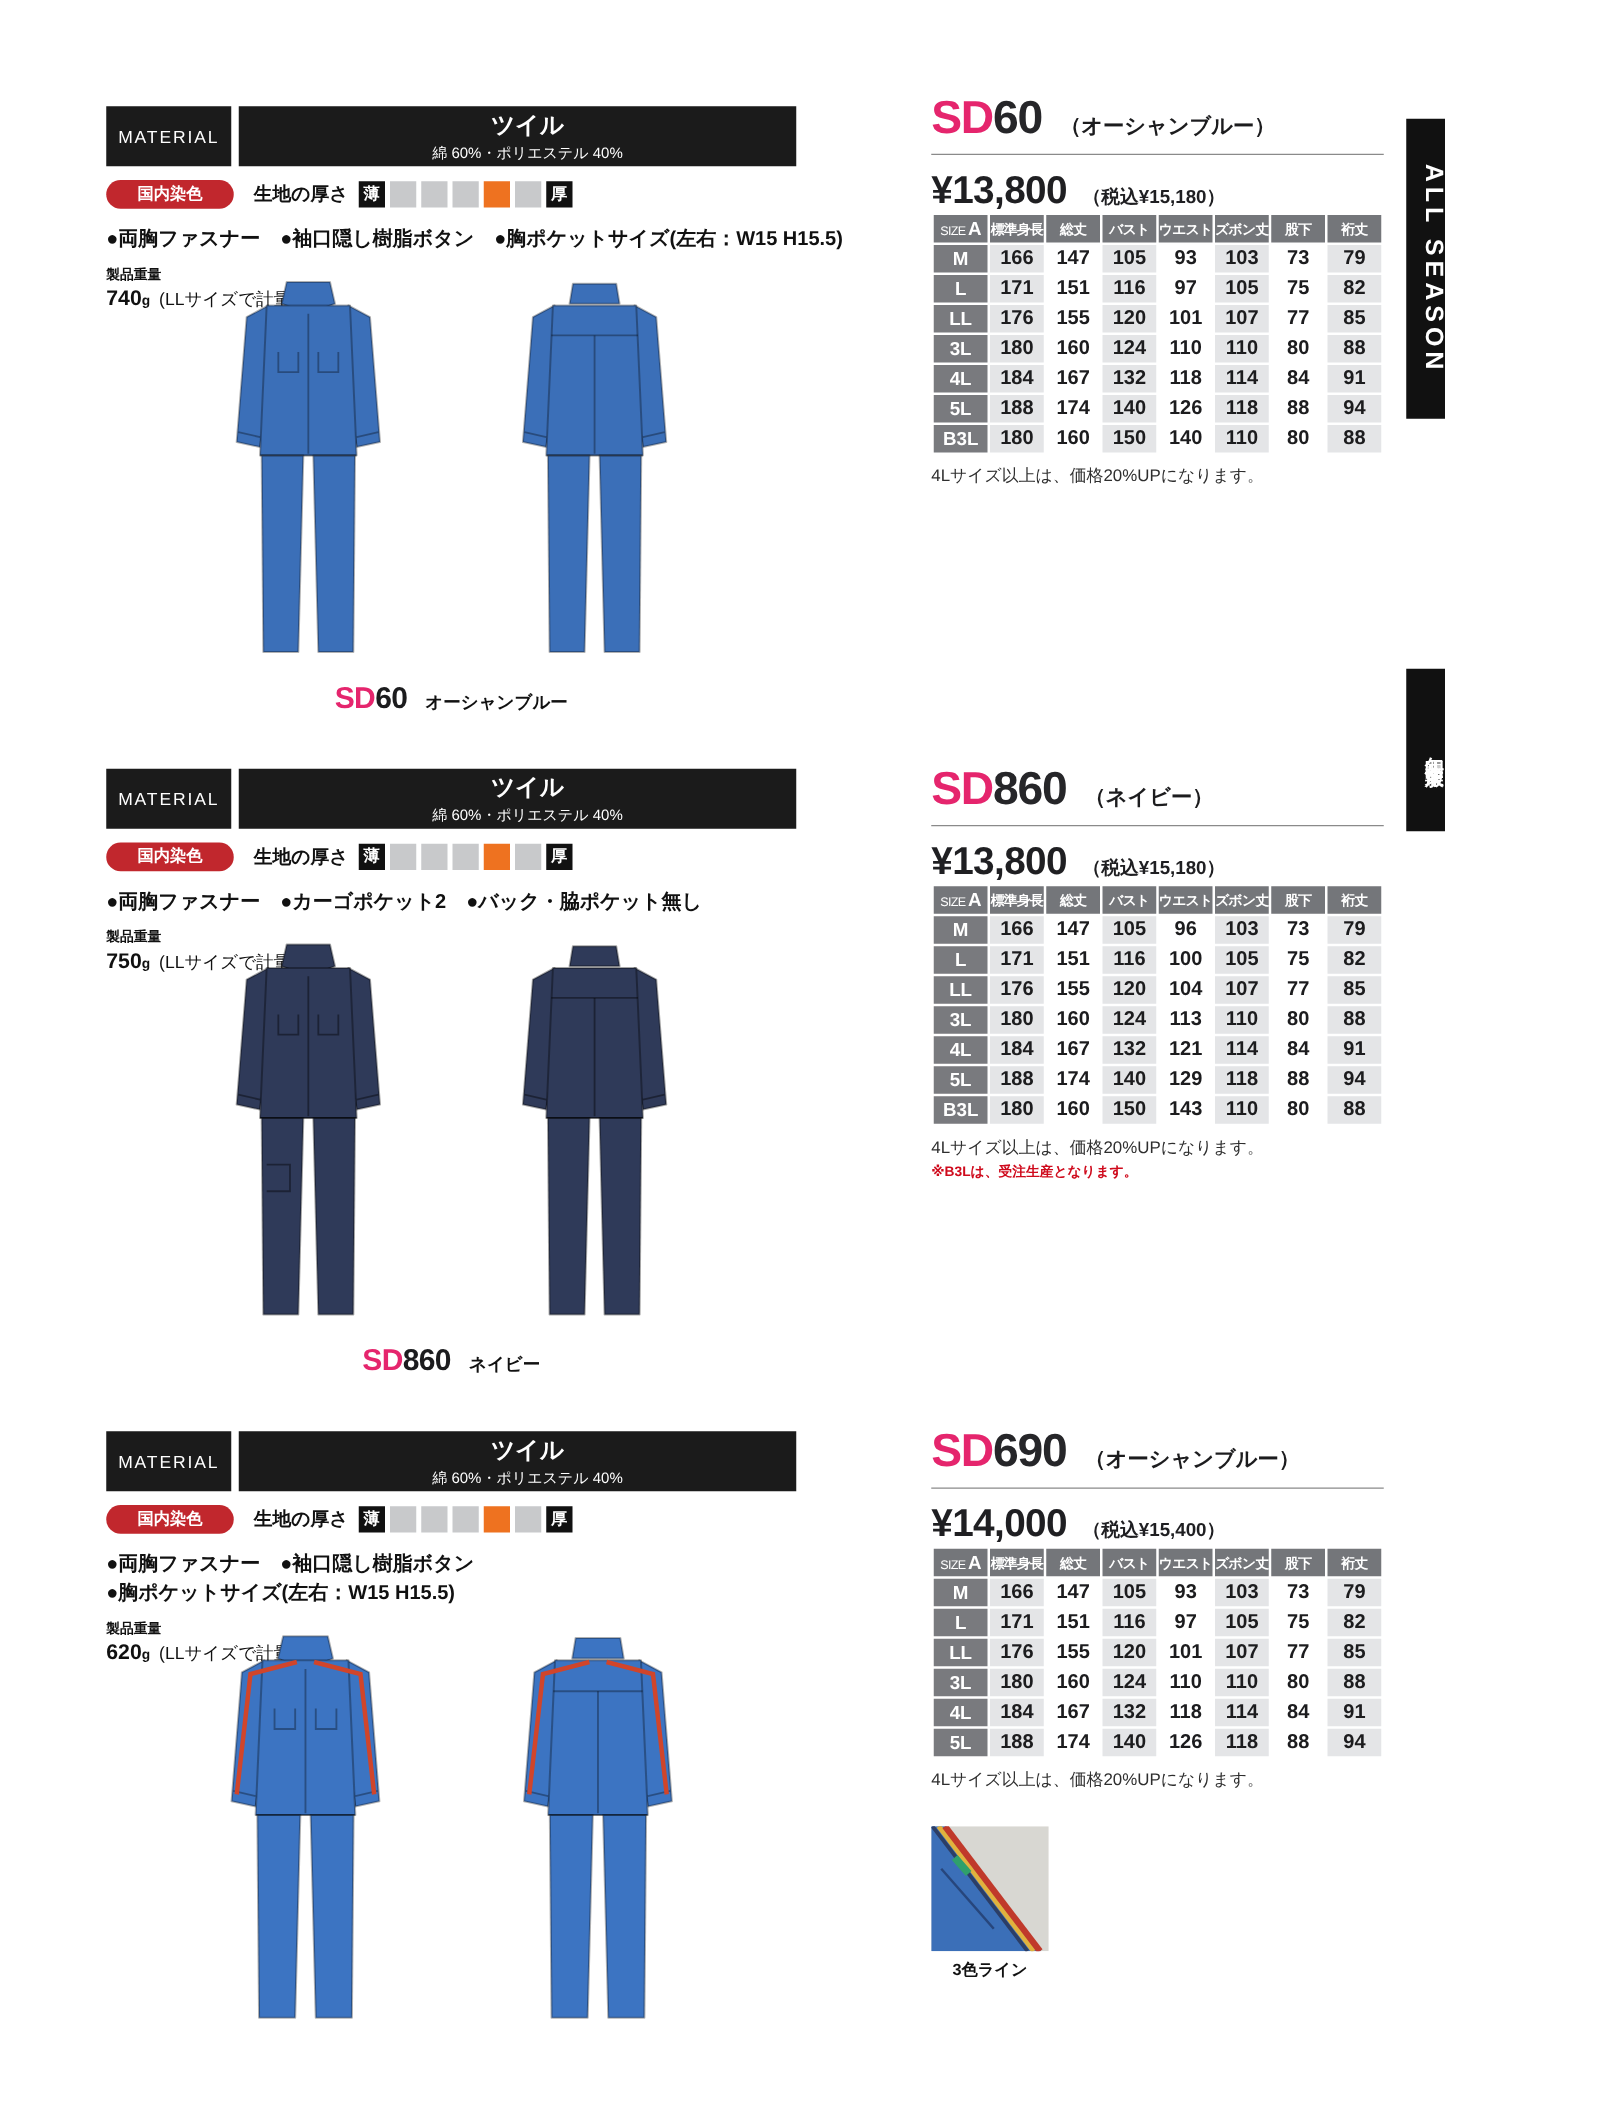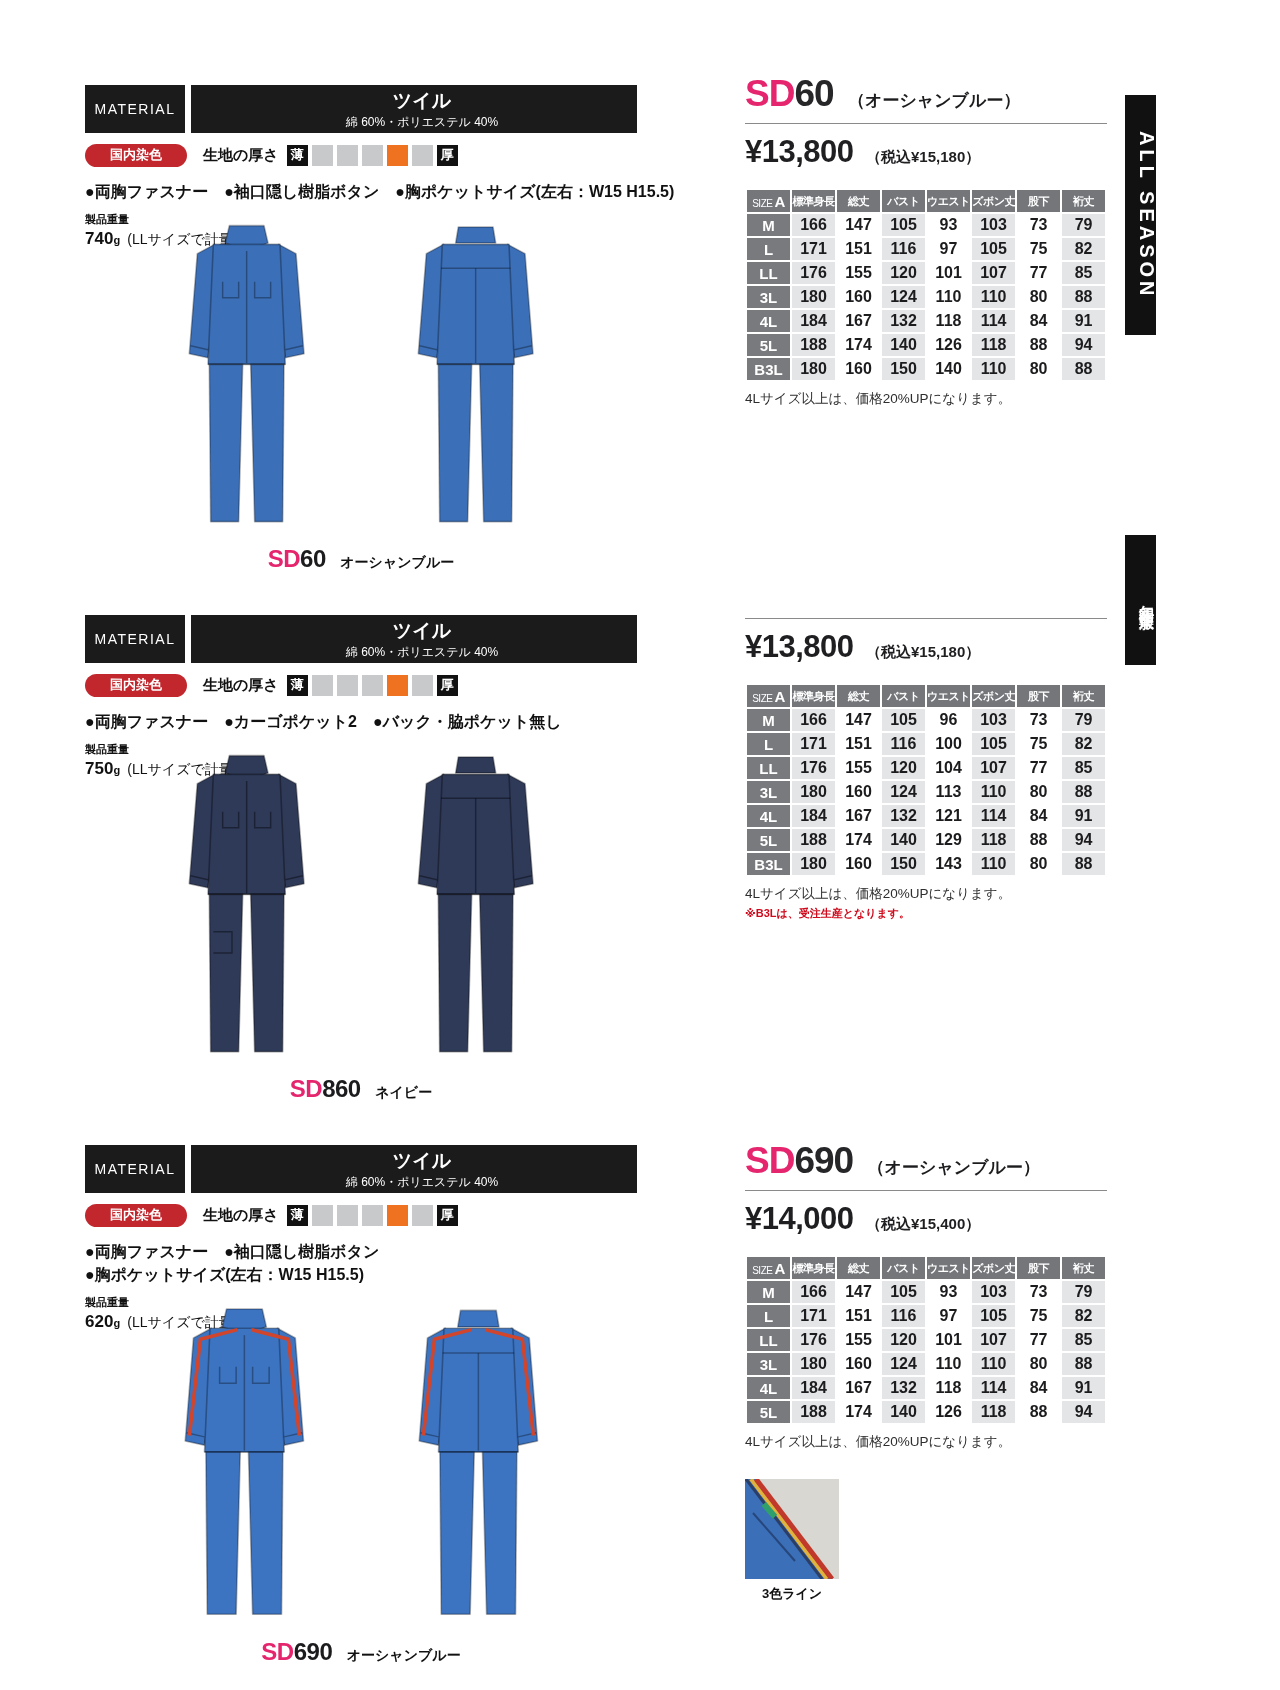--- a/index.html
+++ b/index.html
@@ -41,21 +41,21 @@
   .cap-color{font-size:14px;font-weight:700;margin-left:10px;color:#111;}
   
   .rsec{position:absolute;left:745px;width:362px;}
   .title-row{white-space:nowrap;}
   .p-code{font-size:37px;font-weight:800;letter-spacing:-1px;color:#262629;}
   .p-colorname{font-size:17px;font-weight:700;margin-left:10px;color:#1c1c1e;}
   .rule{border:none;border-top:1px solid #8a8a8a;margin:8px 0 10px 0;}
   .price-row{white-space:nowrap;}
   .price{font-size:31px;font-weight:800;letter-spacing:-0.5px;color:#1f1f22;}
   .tax{font-size:15px;font-weight:700;margin-left:8px;color:#1f1f22;}
-  table.size-table{border-collapse:separate;border-spacing:2px;margin-top:18px;}
+  table.size-table{border-collapse:separate;border-spacing:2px;}
   .size-table th,.size-table td{width:43px;min-width:43px;height:22px;text-align:center;
     vertical-align:middle;padding:0;white-space:nowrap;}
   .size-table thead th{background:#74767a;color:#fff;font-size:11px;font-weight:700;letter-spacing:-0.5px;}
   .size-table thead th.size-head .sz{font-size:10px;font-weight:400;}
   .size-table thead th.size-head .szA{font-size:15px;font-weight:700;margin-left:2px;}
   .size-table tbody td{font-size:16px;font-weight:700;color:#1c1c1e;background:#fff;}
   .size-table tbody td:nth-child(even){background:#e4e5e7;}
   .size-table tbody td:first-child{background:#797a7e;color:#fff;font-size:15px;}
   .tbl-note{margin-top:8px;font-size:13.5px;color:#2e2e2e;}
   .red-note{margin-top:3px;font-size:11px;font-weight:700;color:var(--note-red);}
@@ -300,24 +300,20 @@
           <path d="M23,98 l13,3"></path>
             <path d="M107,98 l-13,3"></path>
           <line x1="36" y1="112" x2="94" y2="112"></line>
         </g>
         <g class="accent" fill="none" stroke-width="2.6">
           <path d="M60,23 L33,30 L25,100"></path>
             <path d="M70,23 L97,30 L105,100"></path>
         </g>
       </svg>
     </div>
-    <div class="caption">
-      <span class="cap-code"><span class="pink">SD</span><span>690</span></span>
-      <span class="cap-color">オーシャンブルー</span>
-    </div>
   </section>
 
   <section class="rsec" style="top:73px">
     <div class="title-row">
       <span class="p-code"><span class="pink">SD</span><span>60</span></span>
       <span class="p-colorname">（オーシャンブルー）</span>
     </div>
     <hr class="rule">
     <div class="price-row">
       <span class="price">¥13,800</span>
@@ -406,20 +402,24 @@
             <td>110</td>
             <td>80</td>
             <td>88</td>
           </tr>
         </tbody>
     </table>
     <div class="tbl-note">4Lサイズ以上は、価格20%UPになります。</div>
   </section>
 
   <section class="rsec" style="top:610px">
+    <div class="title-row">
+      <span class="p-code"><span class="pink">SD</span><span>860</span></span>
+      <span class="p-colorname">（ネイビー）</span>
+    </div>
     <hr class="rule">
     <div class="price-row">
       <span class="price">¥13,800</span>
       <span class="tax">（税込¥15,180）</span>
     </div>
     <table class="size-table">
       <thead>
         <tr>
           <th class="size-head"><span class="sz">SIZE</span><span class="szA">A</span></th>
         <th>標準身長</th>

